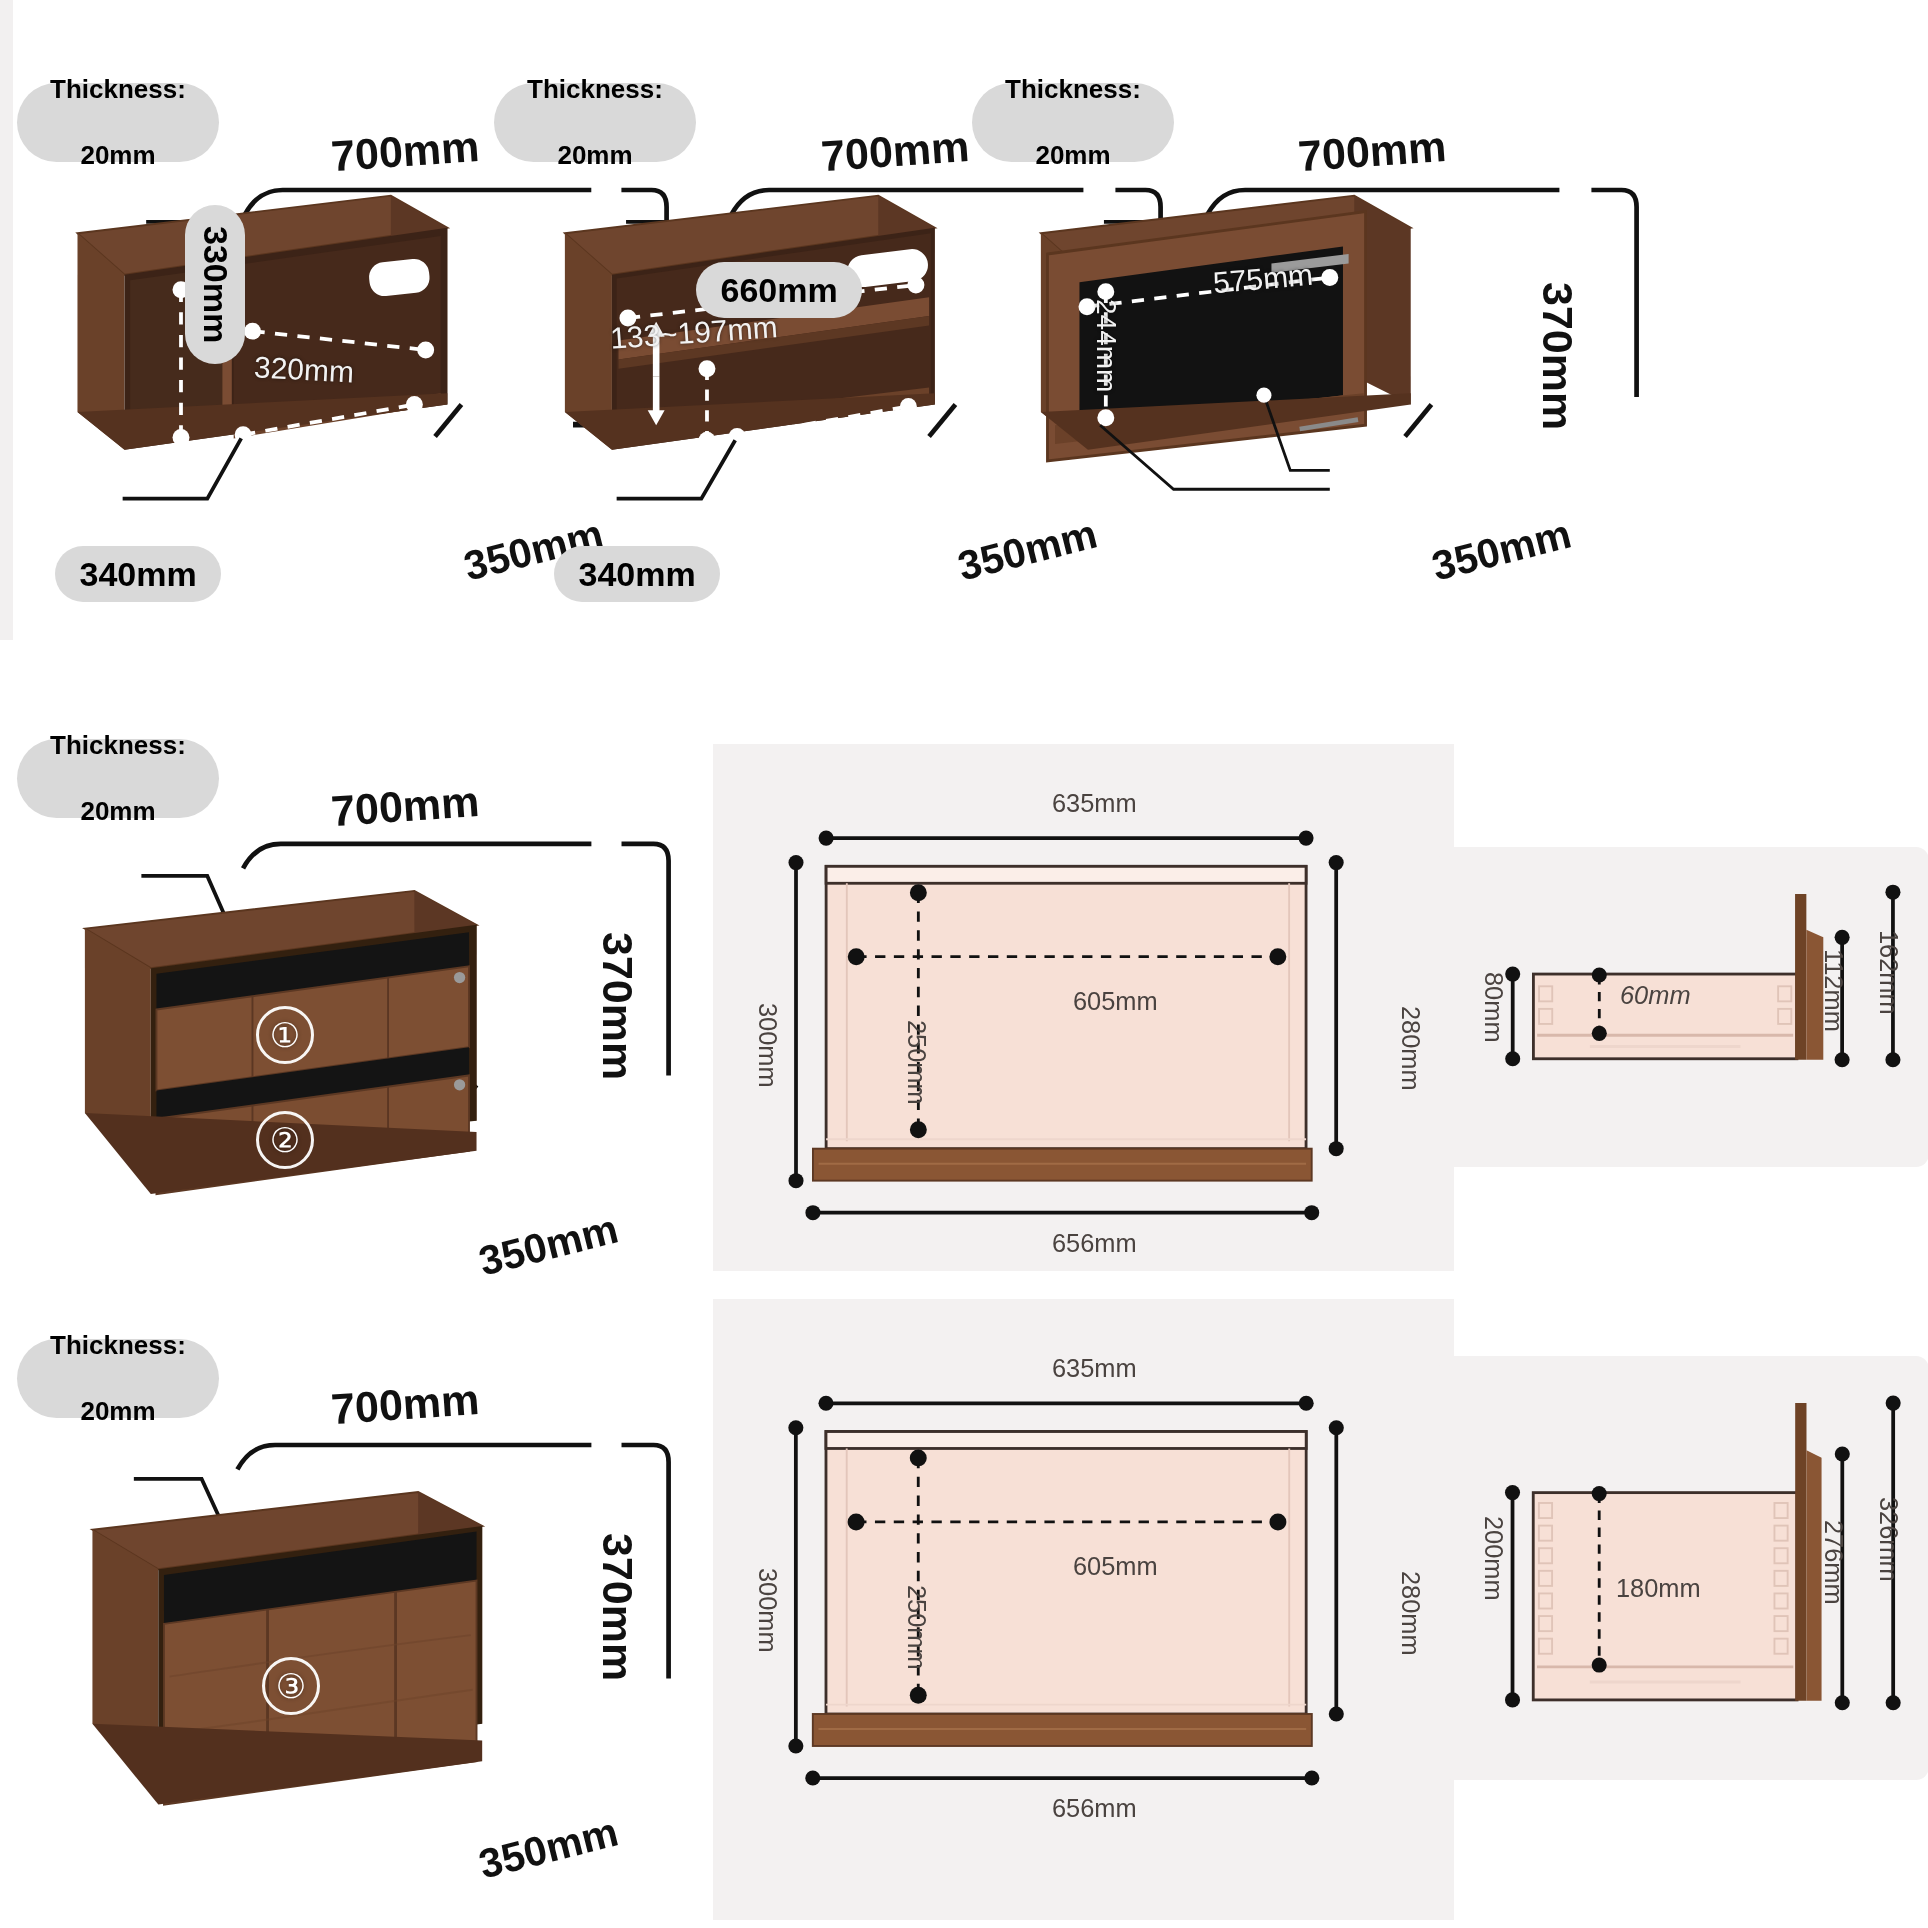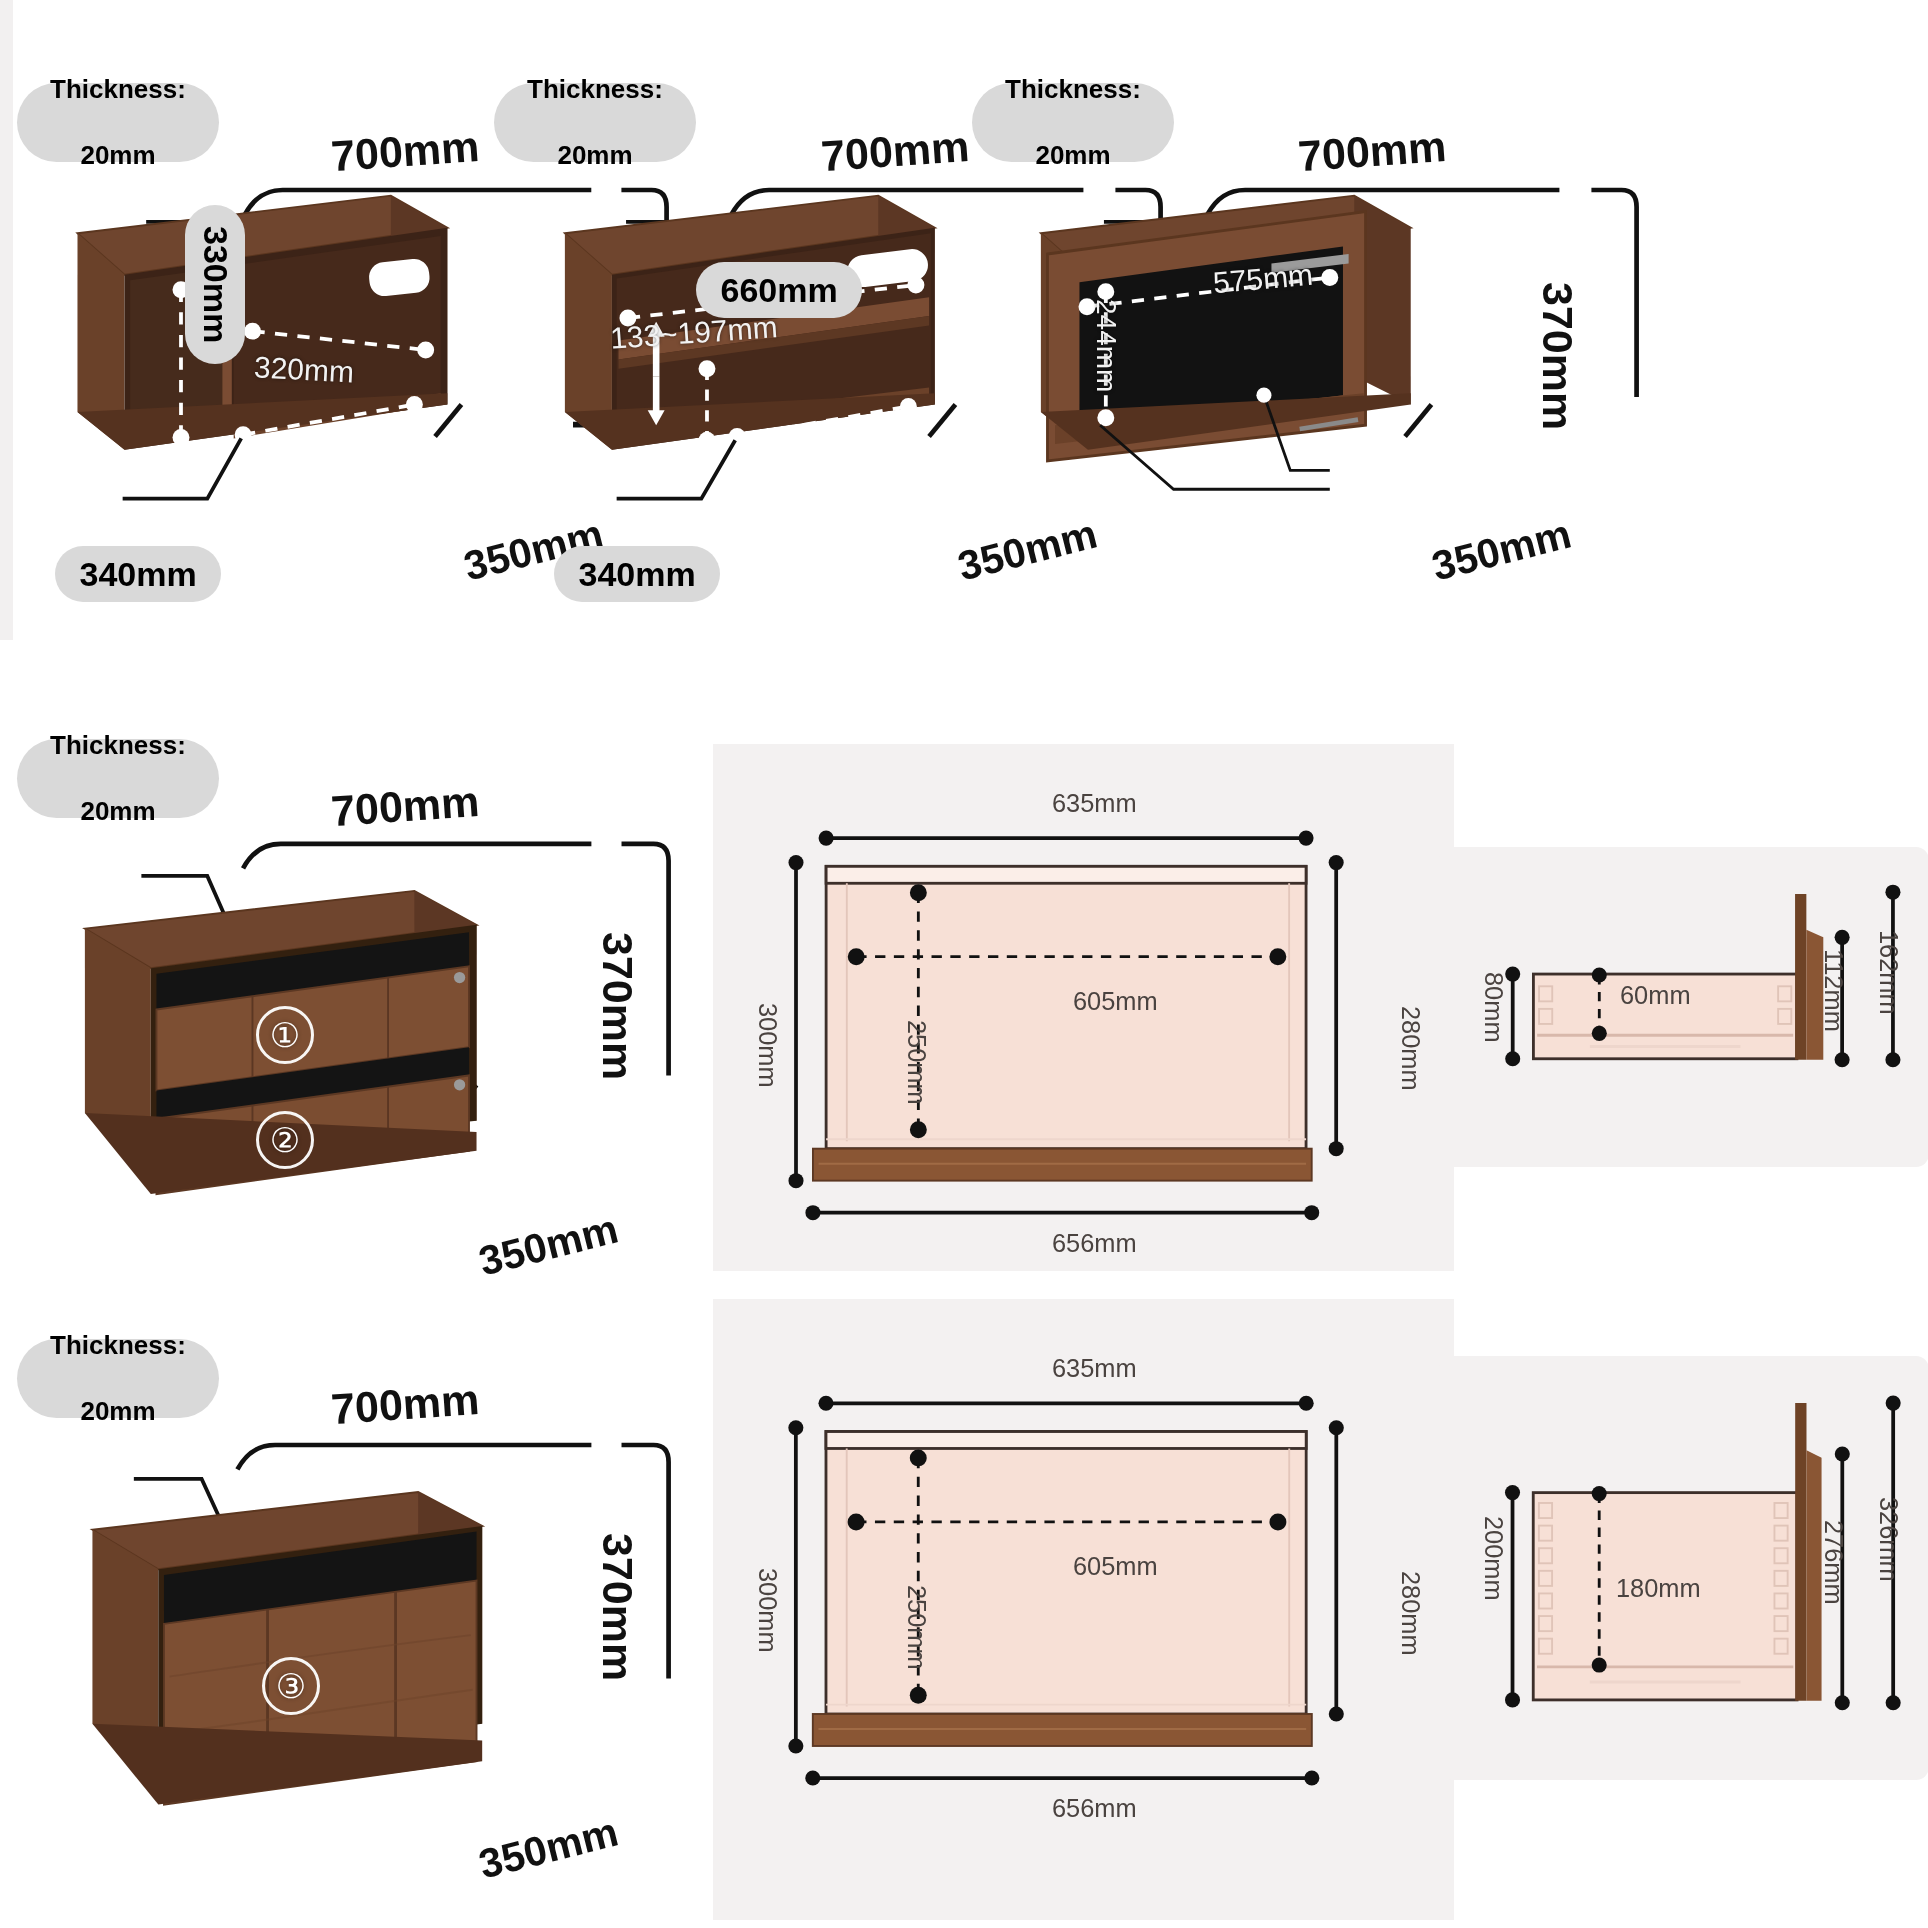--- a/index.html
+++ b/index.html
@@ -386,21 +386,21 @@
     <line x1="482" y1="48" x2="482" y2="226" stroke="#111" stroke-width="4"></line>
     <circle cx="482" cy="48" r="8" fill="#111"></circle>
       <circle cx="482" cy="226" r="8" fill="#111"></circle>
 
     <line x1="170" y1="136" x2="170" y2="198" stroke="#111" stroke-width="3" stroke-dasharray="10,8"></line>
     <circle cx="170" cy="136" r="8" fill="#111"></circle>
       <circle cx="170" cy="198" r="8" fill="#111"></circle>
   </svg>
 
   <div class="tdim v" style="left:1479px;top:972px;">80mm</div>
-  <div class="tdim" style="left:1620px;top:981px;">60mm</div>
+  <div class="tdim" style="left:1620px;top:981px;font-style:italic;">60mm</div>
   <div class="tdim v" style="left:1819px;top:949px;">112mm</div>
   <div class="tdim v" style="left:1874px;top:930px;">162mm</div>
 
   <svg width="741" height="584" style="left:713px;top:1309px;" viewBox="0 0 787 620">
     <rect x="120" y="130" width="510" height="300" fill="#f7e0d6" stroke="#3d2f2a" stroke-width="3"></rect>
     <rect x="120" y="130" width="510" height="18" fill="#fbeee8" stroke="#3d2f2a" stroke-width="3"></rect>
     <line x1="142" y1="148" x2="142" y2="422" stroke="#e3c6bb" stroke-width="2"></line>
     <line x1="612" y1="148" x2="612" y2="422" stroke="#e3c6bb" stroke-width="2"></line>
     <line x1="120" y1="420" x2="630" y2="420" stroke="#eed6cc" stroke-width="2"></line>
     <rect x="106" y="430" width="530" height="34" fill="#8a5634" stroke="#5c3823" stroke-width="2"></rect>

